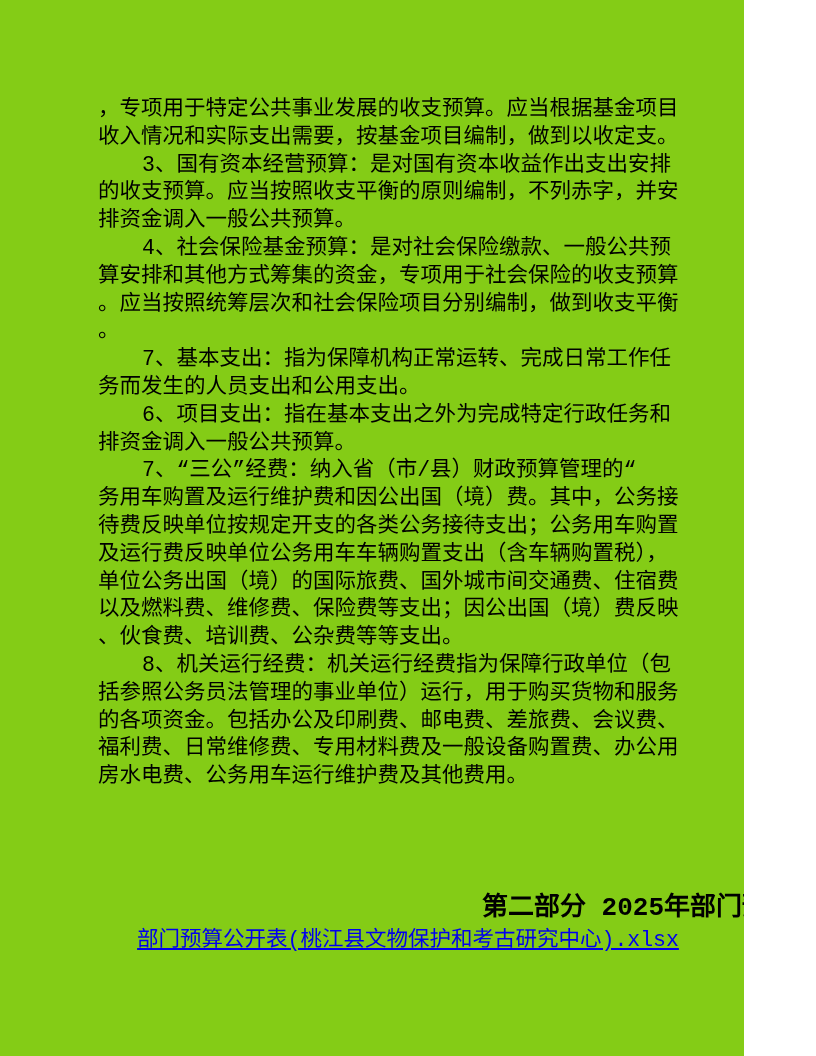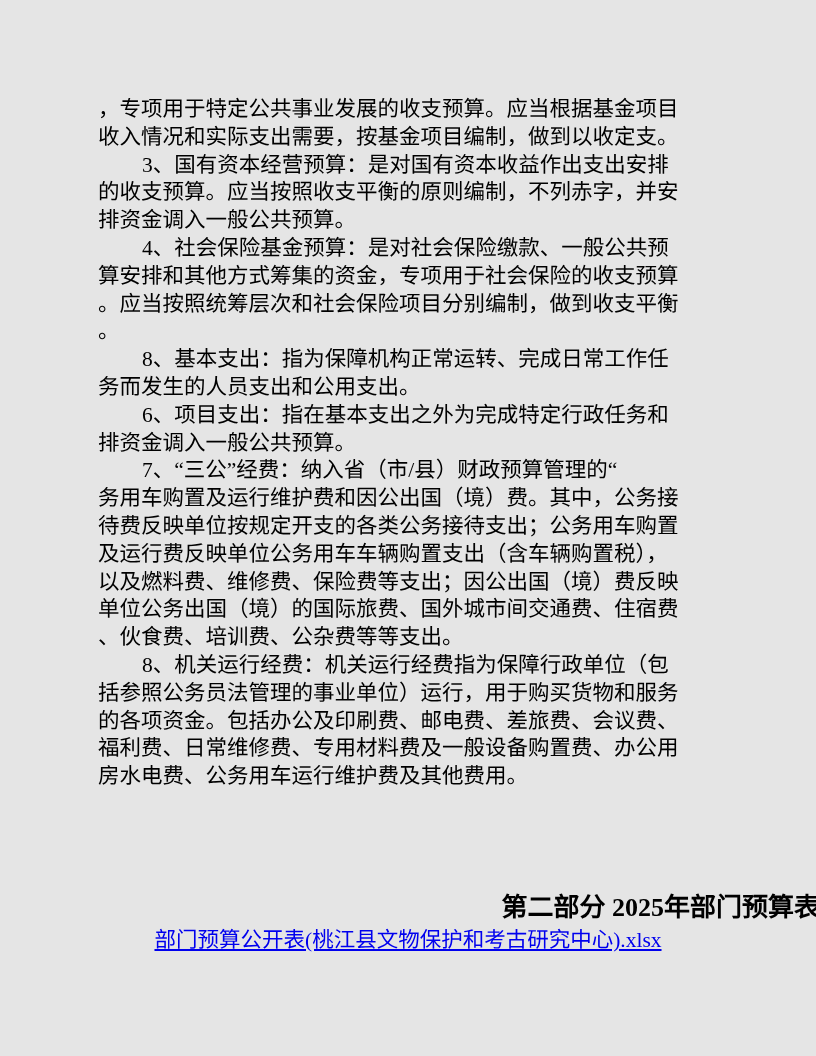--- a/index.html
+++ b/index.html
@@ -2,25 +2,25 @@
 <html lang="zh-CN"><head>
 <meta charset="utf-8">
 <style>
   html, body {
     margin: 0;
     padding: 0;
     background: #ffffff;
   }
   .page {
     position: relative;
-    width: 816px;
+    width: 744px;
     height: 1056px;
-    background: #e5e5e5;
+    background: #84cc16;
     overflow: hidden;
-    font-family: Liberation Serif, serif;
+    font-family: Liberation Mono, monospace;
     color: #000000;
   }
   .body-text {
     position: absolute;
     top: 96px;
     left: 98px;
     width: 606px;
   }
   .line {
     font-size: 21.5px;
@@ -67,30 +67,30 @@
   <div class="body-text" id="body-lines">
       <div class="line">，专项用于特定公共事业发展的收支预算。应当根据基金项目</div>
       <div class="line">收入情况和实际支出需要，按基金项目编制，做到以收定支。</div>
       <div class="line indent">3、国有资本经营预算：是对国有资本收益作出支出安排</div>
       <div class="line">的收支预算。应当按照收支平衡的原则编制，不列赤字，并安</div>
       <div class="line">排资金调入一般公共预算。</div>
       <div class="line indent">4、社会保险基金预算：是对社会保险缴款、一般公共预</div>
       <div class="line">算安排和其他方式筹集的资金，专项用于社会保险的收支预算</div>
       <div class="line">。应当按照统筹层次和社会保险项目分别编制，做到收支平衡</div>
       <div class="line">。</div>
-      <div class="line indent">8、基本支出：指为保障机构正常运转、完成日常工作任</div>
+      <div class="line indent">7、基本支出：指为保障机构正常运转、完成日常工作任</div>
       <div class="line">务而发生的人员支出和公用支出。</div>
       <div class="line indent">6、项目支出：指在基本支出之外为完成特定行政任务和</div>
       <div class="line">排资金调入一般公共预算。</div>
       <div class="line indent">7、“三公”经费：纳入省（市/县）财政预算管理的“</div>
       <div class="line">务用车购置及运行维护费和因公出国（境）费。其中，公务接</div>
       <div class="line">待费反映单位按规定开支的各类公务接待支出；公务用车购置</div>
       <div class="line">及运行费反映单位公务用车车辆购置支出（含车辆购置税），</div>
+      <div class="line">单位公务出国（境）的国际旅费、国外城市间交通费、住宿费</div>
       <div class="line">以及燃料费、维修费、保险费等支出；因公出国（境）费反映</div>
-      <div class="line">单位公务出国（境）的国际旅费、国外城市间交通费、住宿费</div>
       <div class="line">、伙食费、培训费、公杂费等等支出。</div>
       <div class="line indent">8、机关运行经费：机关运行经费指为保障行政单位（包</div>
       <div class="line">括参照公务员法管理的事业单位）运行，用于购买货物和服务</div>
       <div class="line">的各项资金。包括办公及印刷费、邮电费、差旅费、会议费、</div>
       <div class="line">福利费、日常维修费、专用材料费及一般设备购置费、办公用</div>
       <div class="line">房水电费、公务用车运行维护费及其他费用。</div>
     </div>
 
   <h1 class="section-heading">第二部分 2025年部门预算表</h1>
 

